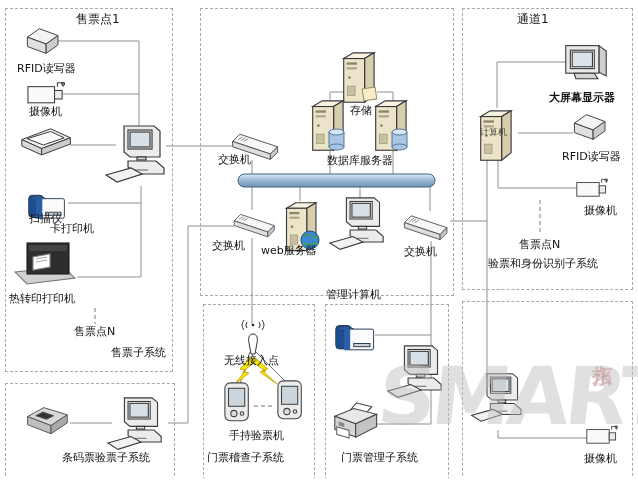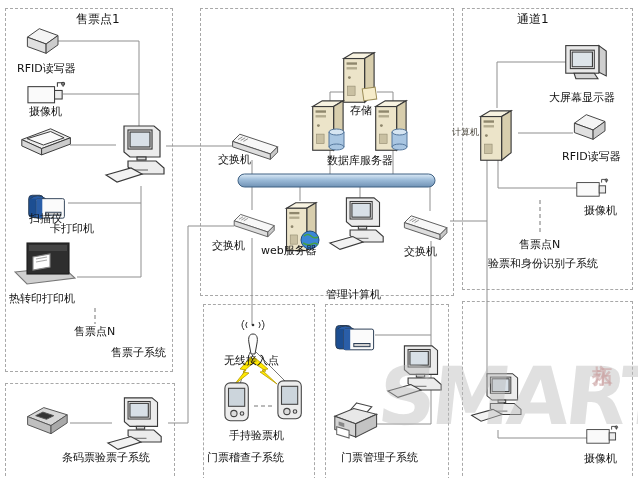--- a/index.html
+++ b/index.html
@@ -314,22 +314,22 @@
 
   <div class="lbl" style="left:218px;top:154px;">交换机</div>
   <div class="lbl" style="left:350px;top:105px;">存储</div>
   <div class="lbl" style="left:327px;top:155px;">数据库服务器</div>
   <div class="lbl" style="left:212px;top:240px;">交换机</div>
   <div class="lbl" style="left:261px;top:245px;">web服务器</div>
   <div class="lbl" style="left:326px;top:247px;margin-top:42px;">管理计算机</div>
   <div class="lbl" style="left:404px;top:246px;">交换机</div>
 
   <div class="lbl title" style="left:517px;top:13px;">通道1</div>
-  <div class="lbl" style="left:549px;top:92px;">大屏幕显示器</div>
-  <div class="lbl towerlbl" style="left:452px;top:128px;">计算机</div>
+  <div class="lbl" style="left:549px;top:92px;font-weight:bold;">大屏幕显示器</div>
+  <div class="lbl towerlbl" style="left:480px;top:128px;">计算机</div>
   <div class="lbl" style="left:562px;top:151px;">RFID读写器</div>
   <div class="lbl" style="left:584px;top:205px;">摄像机</div>
   <div class="lbl" style="left:519px;top:239px;">售票点N</div>
   <div class="lbl footer" style="left:488px;top:258px;">验票和身份识别子系统</div>
 
   <div class="lbl footer" style="left:62px;top:452px;">条码票验票子系统</div>
 
   <div class="lbl" style="left:224px;top:355px;">无线接入点</div>
   <div class="lbl" style="left:229px;top:430px;">手持验票机</div>
   <div class="lbl footer" style="left:207px;top:452px;">门票稽查子系统</div>

